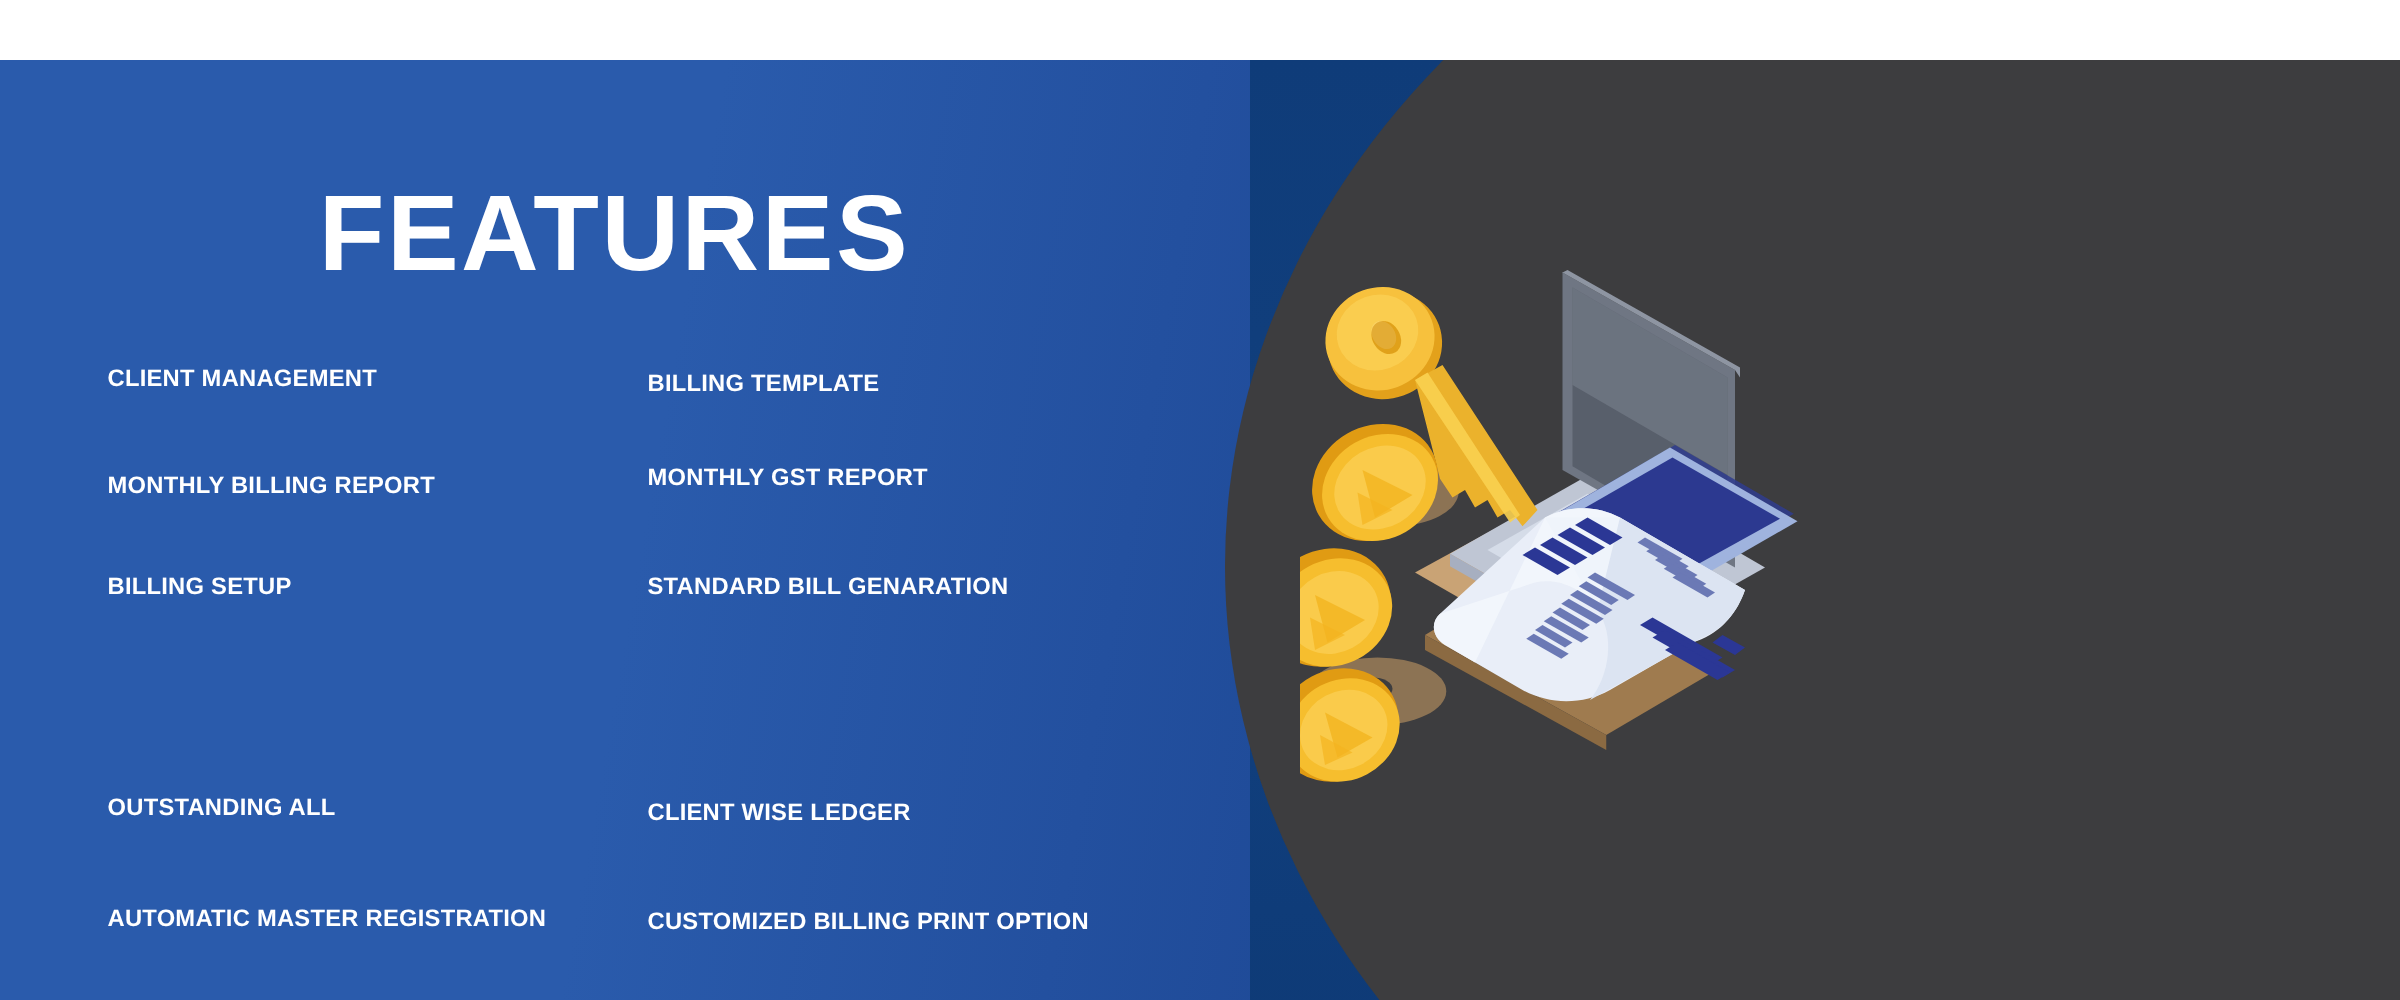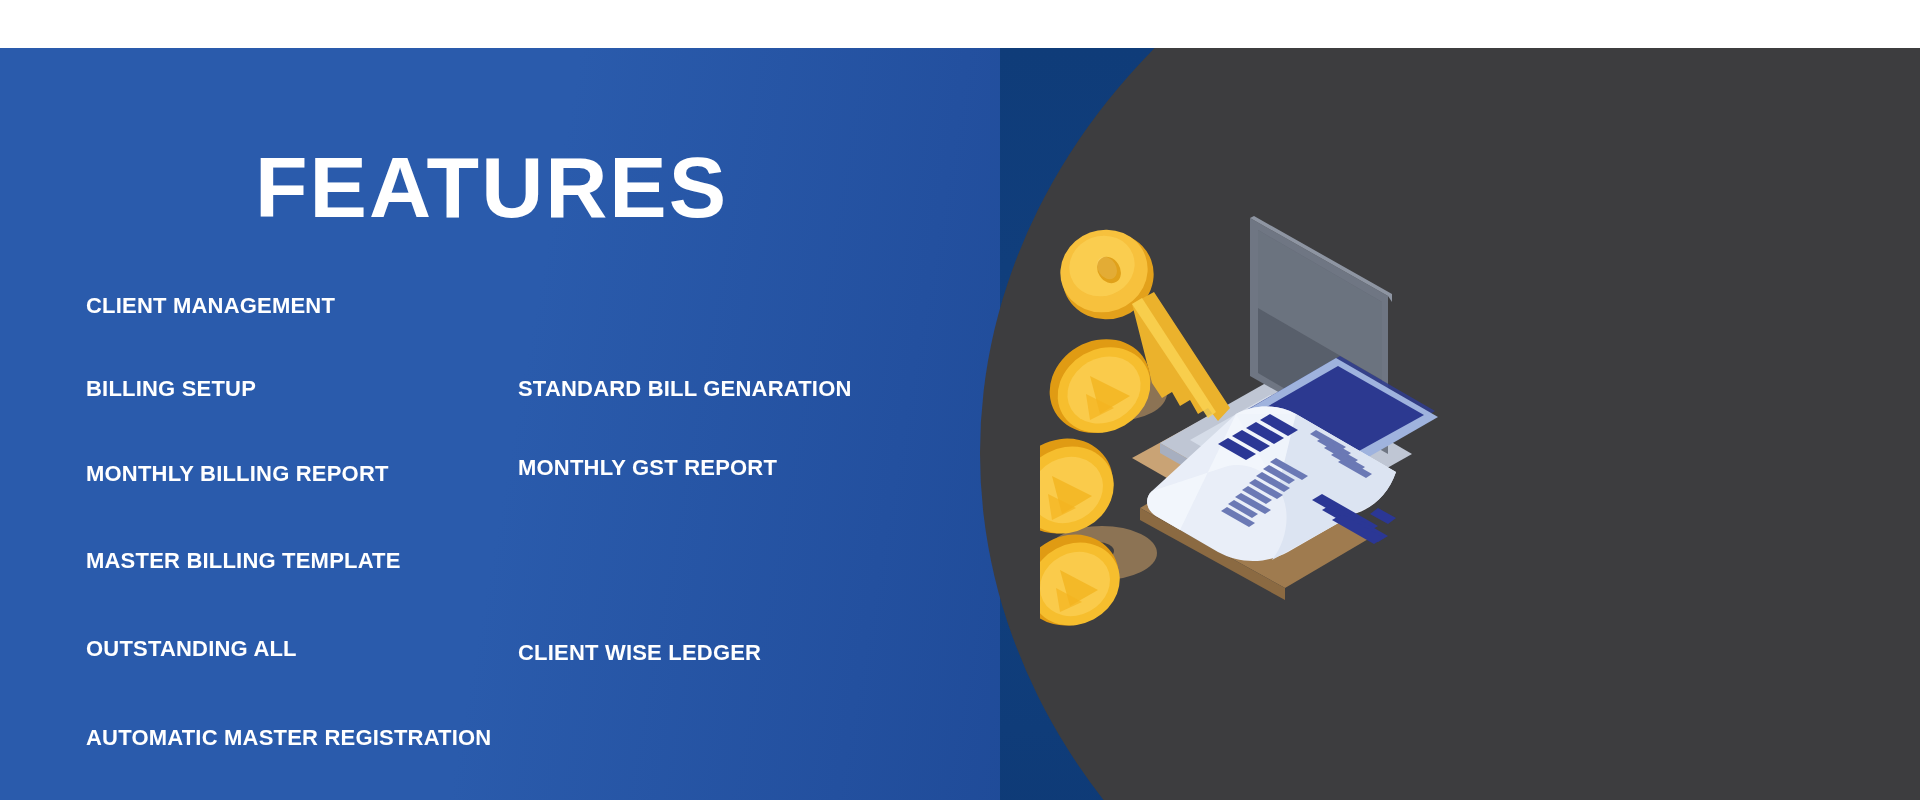--- a/index.html
+++ b/index.html
@@ -57,21 +57,21 @@
     width:1030px;
   }
   .feature-row {
     position:relative;
     height:83px;
   }
   .feature-item {
     position:absolute;
     color:#ffffff;
     font-weight:bold;
-    font-size:22px;
+    font-size:19px;
     letter-spacing:0.2px;
     white-space:nowrap;
   }
   .col-left  { left:86px; }
   .col-right { left:518px; }
 
   
   .r0 .col-right { top:4px; }
   .r1 .col-left  { top:0px; }
   .r2 .col-left  { top:2px; }
@@ -103,43 +103,44 @@
   <div class="bg-dark-fill"></div>
 
   <div class="content">
 
     <div class="page-title">FEATURES</div>
 
     <div class="features-grid">
 
       <div class="feature-row r0">
         <div class="feature-item col-left">CLIENT MANAGEMENT</div>
+        <div class="feature-item col-right">BILLING TEMPLATE</div>
+      </div>
+
+      <div class="feature-row r2">
+        <div class="feature-item col-left">MONTHLY BILLING REPORT</div>
+        <div class="feature-item col-right">MONTHLY GST REPORT</div>
       </div>
 
       <div class="feature-row r1">
         <div class="feature-item col-left">BILLING SETUP</div>
         <div class="feature-item col-right">STANDARD BILL GENARATION</div>
       </div>
 
-      <div class="feature-row r2">
-        <div class="feature-item col-left">MONTHLY BILLING REPORT</div>
-        <div class="feature-item col-right">MONTHLY GST REPORT</div>
-      </div>
-
       <div class="feature-row r3">
-        <div class="feature-item col-left">MASTER BILLING TEMPLATE</div>
       </div>
 
       <div class="feature-row r4">
         <div class="feature-item col-left">OUTSTANDING ALL</div>
         <div class="feature-item col-right">CLIENT WISE LEDGER</div>
       </div>
 
       <div class="feature-row r5">
         <div class="feature-item col-left">AUTOMATIC MASTER REGISTRATION</div>
+        <div class="feature-item col-right">CUSTOMIZED BILLING PRINT OPTION</div>
       </div>
 
     </div>
   </div>
 
   <div class="illustration">
     <svg viewBox="0 0 440 430" xmlns="http://www.w3.org/2000/svg">
 
       <ellipse cx="75" cy="185" rx="52" ry="28" fill="#8C7354"></ellipse>
       <ellipse cx="72" cy="183" rx="17" ry="10" fill="#3D3D3F"></ellipse>

